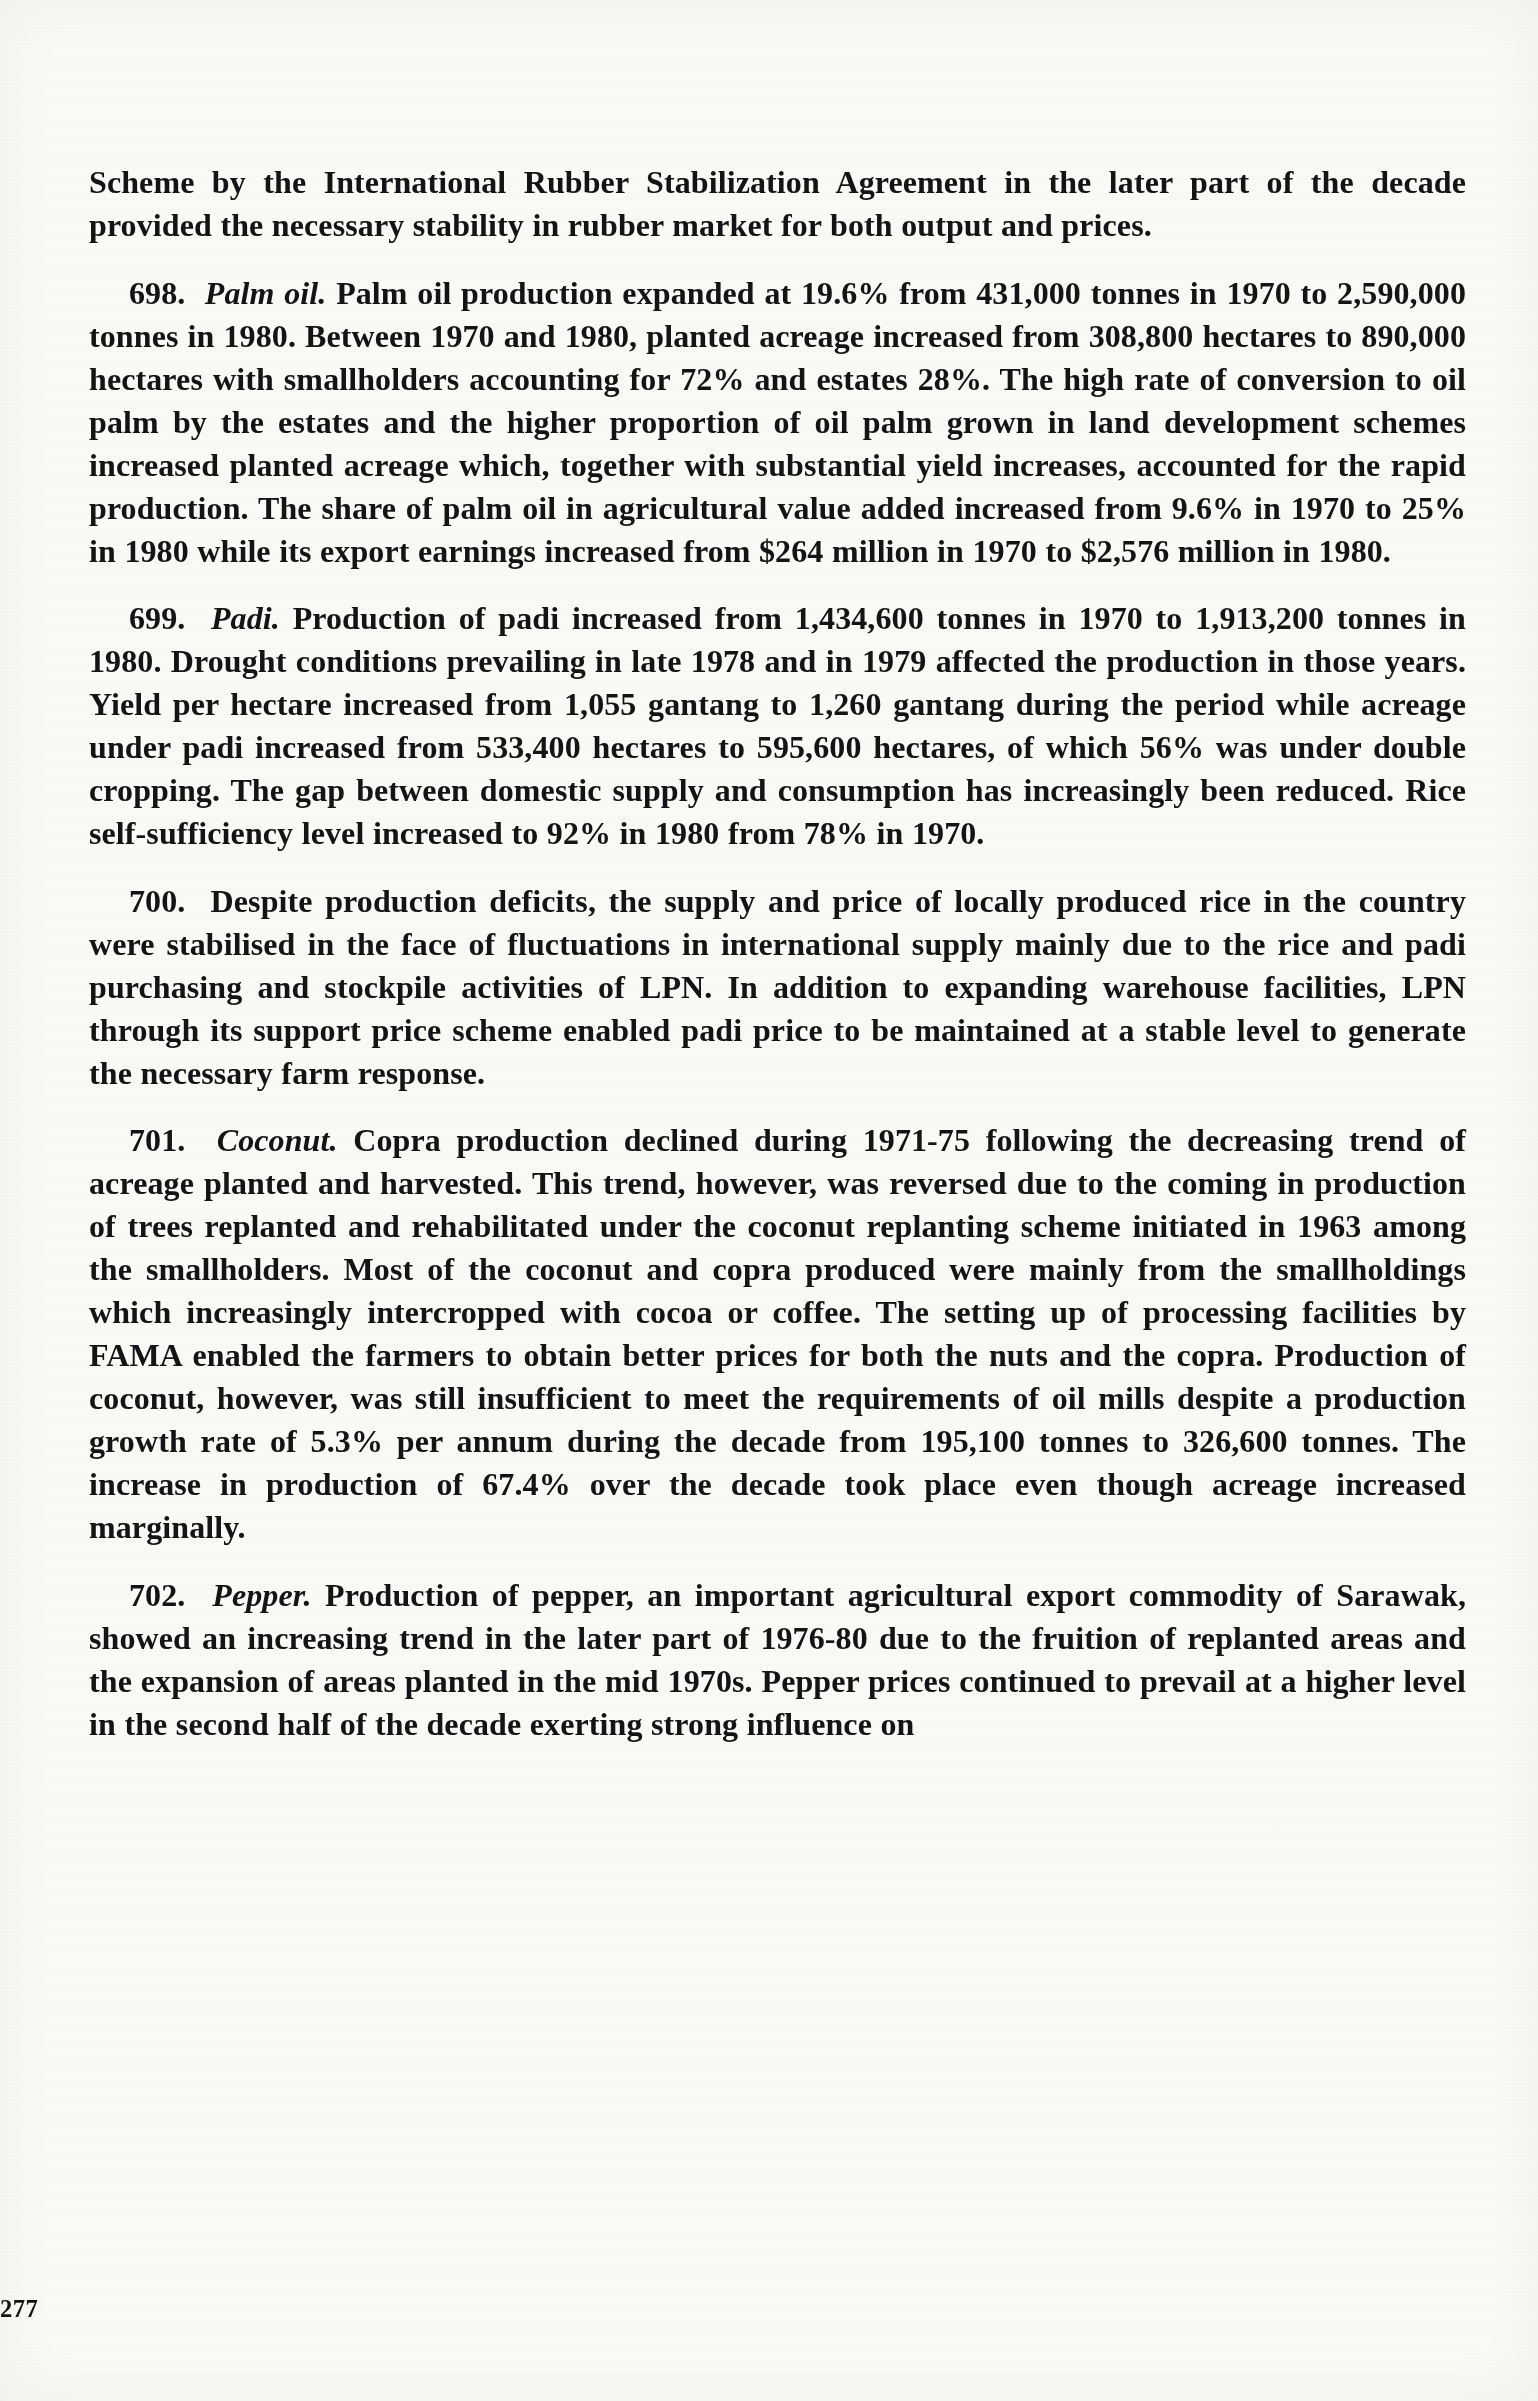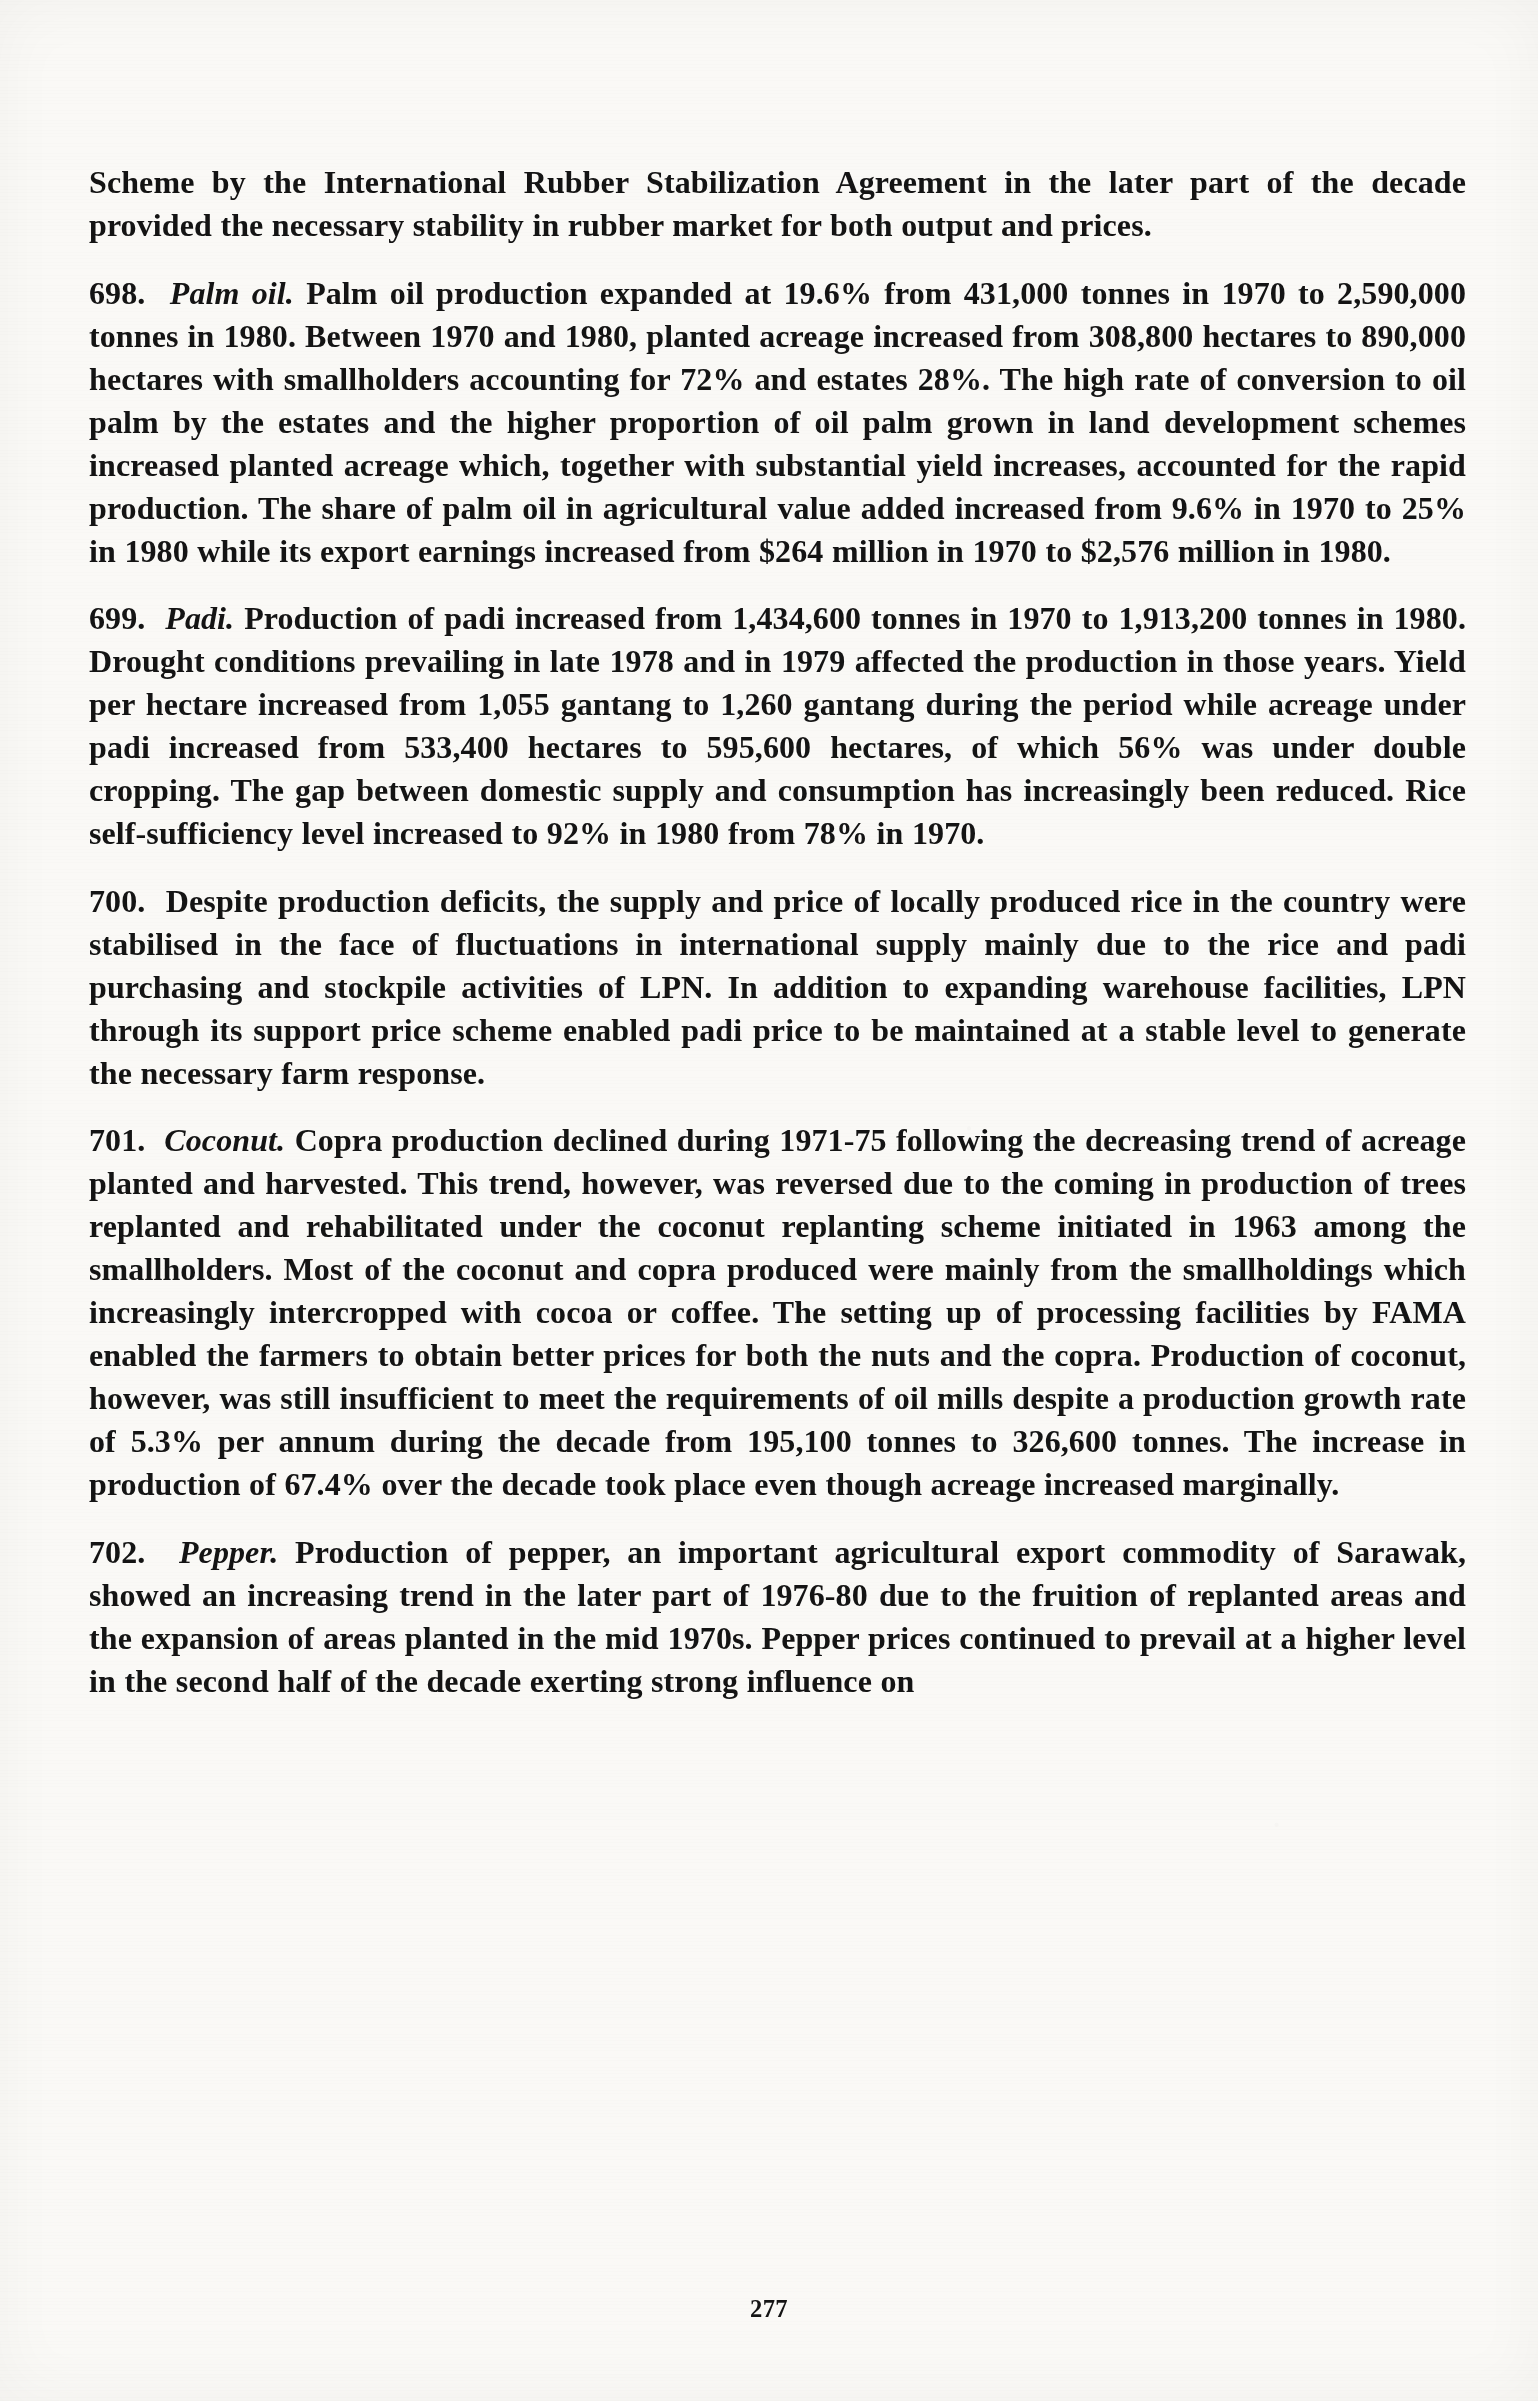--- a/index.html
+++ b/index.html
@@ -38,30 +38,31 @@
     text-align: justify;
     text-justify: inter-word;
     letter-spacing: 0.1px;
     word-spacing: 0.4px;
   }
   p.para + p.para {
     margin-top: 24.6px;
   }
   .num {
     font-family: "Liberation Serif", serif;
+    margin-left: 40px;
   }
   .it {
     font-style: italic;
   }
   .pagenum {
     position: absolute;
     left: 0;
     right: 0;
     top: 2295px;
-    text-align: center;
+    text-align: left;
     font-size: 24.6px;
     font-weight: bold;
     font-family: "Liberation Serif", serif;
     letter-spacing: 0.4px;
   }
   
   .grain {
     position: absolute;
     inset: 0;
     pointer-events: none;

